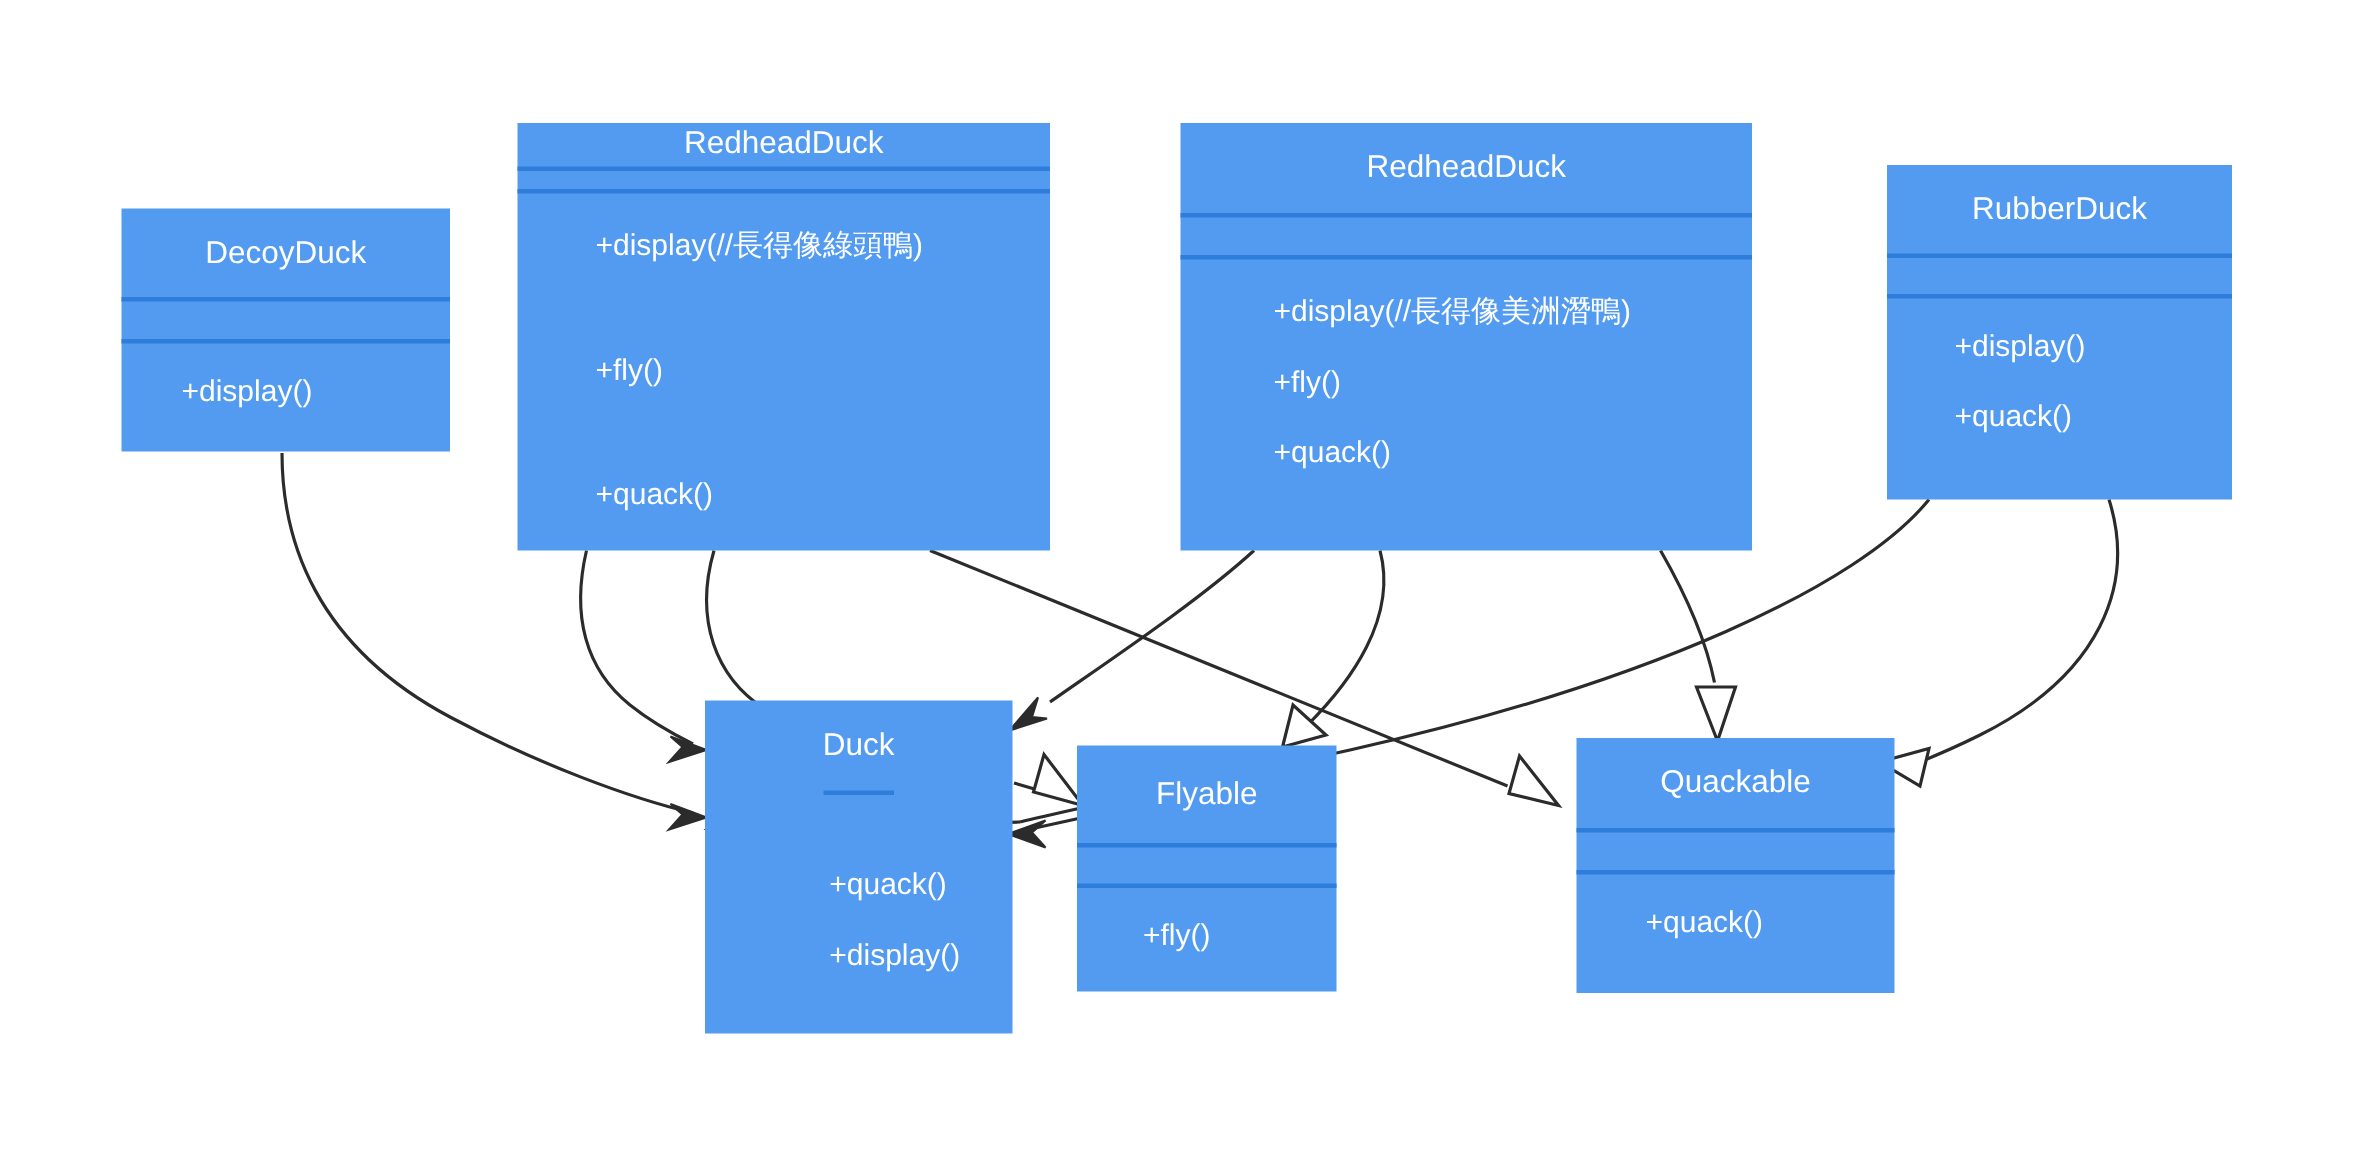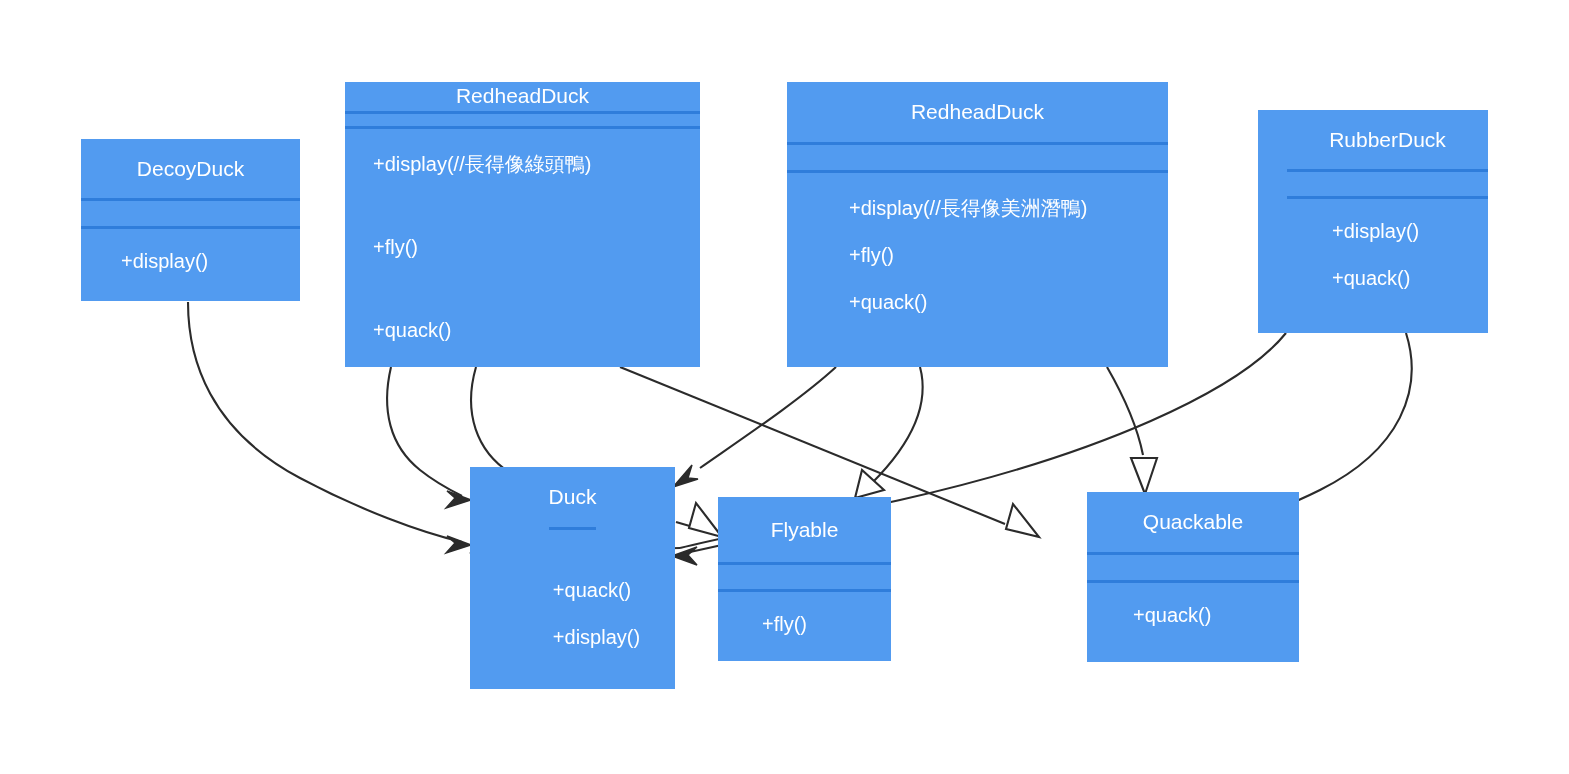--- a/index.html
+++ b/index.html
@@ -149,38 +149,38 @@
     <div class="uml-title" style="height:62px;">DecoyDuck</div>
     <div class="uml-attrs" style="height:28px;"></div>
     <div class="uml-methods" style="flex:1; padding-left:40px; padding-top:22px;">
       <div class="m">+display()</div>
     </div>
   </div>
 
   <div class="umlbox" style="left:345px; top:82px; width:355px; height:285px;">
     <div class="uml-title" style="height:63px;">RedheadDuck</div>
     <div class="uml-attrs" style="height:28px;"></div>
-    <div class="uml-methods" style="flex:1; padding-left:28px; padding-top:25px;gap:36px;">
+    <div class="uml-methods" style="flex:1; padding-left:52px; padding-top:25px;gap:36px;">
       <div class="m">+display(//長得像綠頭鴨)</div>
       <div class="m">+fly()</div>
       <div class="m">+quack()</div>
     </div>
   </div>
 
   <div class="umlbox" style="left:787px; top:82px; width:381px; height:285px;">
     <div class="uml-title" style="height:63px;">RedheadDuck</div>
     <div class="uml-attrs" style="height:28px;"></div>
     <div class="uml-methods" style="flex:1; padding-left:62px; padding-top:25px;">
       <div class="m">+display(//長得像美洲潛鴨)</div>
       <div class="m">+fly()</div>
       <div class="m">+quack()</div>
     </div>
   </div>
 
-  <div class="umlbox" style="left:1258px; top:110px; width:230px; height:223px;padding-left:29px;">
+  <div class="umlbox" style="left:1258px; top:110px; width:230px; height:223px;">
     <div class="uml-title" style="height:62px;">RubberDuck</div>
     <div class="uml-attrs" style="height:27px;"></div>
     <div class="uml-methods" style="flex:1; padding-left:45px; padding-top:22px;">
       <div class="m">+display()</div>
       <div class="m">+quack()</div>
     </div>
   </div>
 
   <div class="umlbox" style="left:470px; top:467px; width:205px; height:222px;align-items:center;">
     <div class="uml-title" style="height:63px;">Duck</div>
@@ -192,21 +192,21 @@
   </div>
 
   <div class="umlbox" style="left:718px; top:497px; width:173px; height:164px;">
     <div class="uml-title" style="height:72px;">Flyable</div>
     <div class="uml-attrs" style="height:28px;"></div>
     <div class="uml-methods" style="flex:1; padding-left:44px; padding-top:22px;">
       <div class="m">+fly()</div>
     </div>
   </div>
 
-  <div class="umlbox" style="left:1087px; top:492px; width:212px; height:170px;">
+  <div class="umlbox" style="left:1051px; top:492px; width:212px; height:170px;">
     <div class="uml-title" style="height:63px;">Quackable</div>
     <div class="uml-attrs" style="height:28px;"></div>
     <div class="uml-methods" style="flex:1; padding-left:46px; padding-top:22px;">
       <div class="m">+quack()</div>
     </div>
   </div>
 
 </div>
 
 </body></html>

